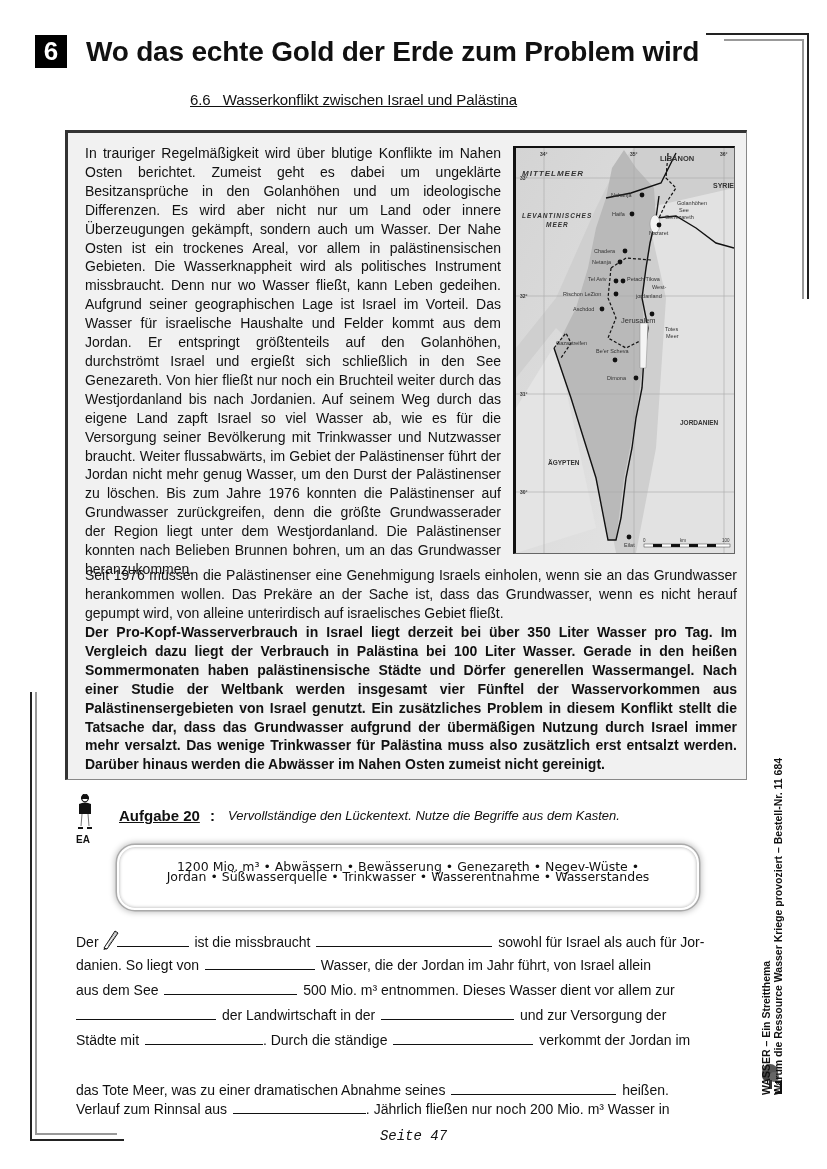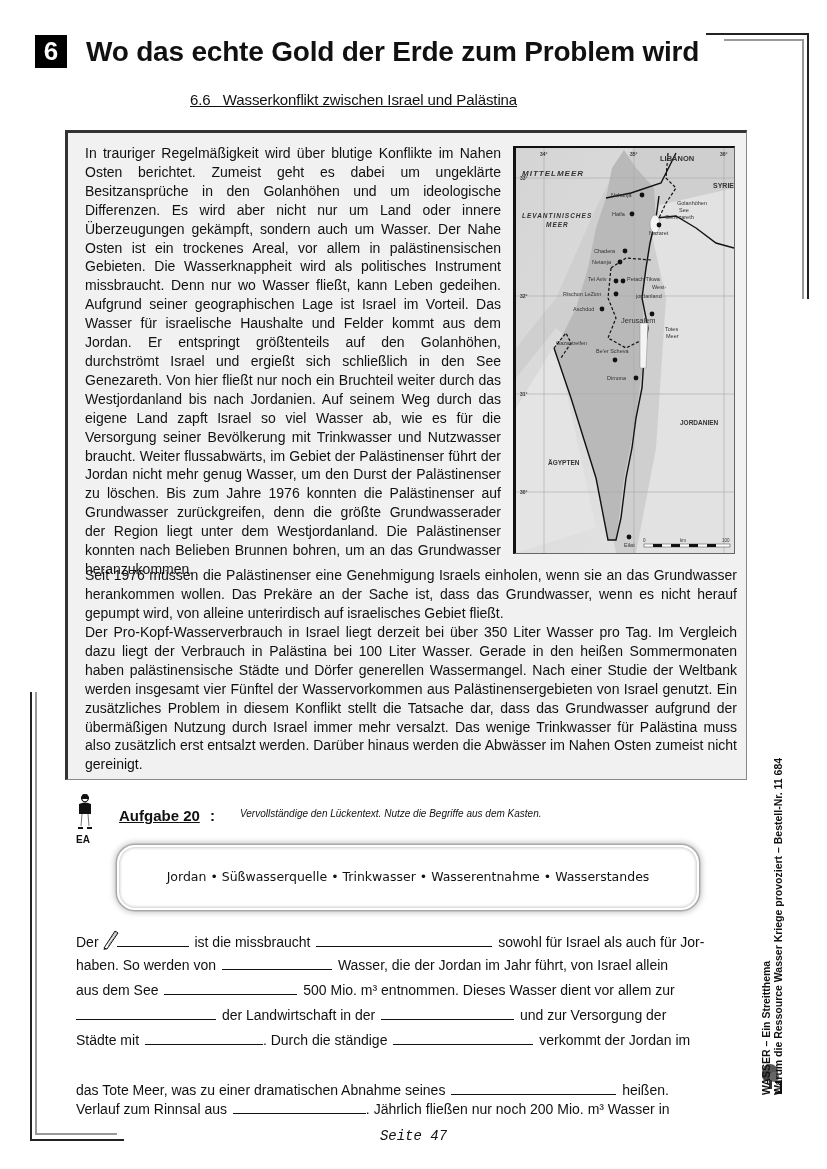--- a/index.html
+++ b/index.html
@@ -20,33 +20,33 @@
   
   #bracket-bl-outer { left:30px; top:692px; width:92px; height:447px; border-left:2px solid #222; border-bottom:2px solid #222; }
   #bracket-bl-inner { left:35px; top:692px; width:80px; height:441px; border-left:2px solid #999; border-bottom:2px solid #999; }
 
   
   #info-box { left:65px; top:130px; width:682px; height:650px; background:#f1f1f1;
     border-top:3px solid #333; border-left:3px solid #333; border-right:1px solid #888; border-bottom:1px solid #888; box-sizing:border-box; }
   .para { position:absolute; font-size:14px; line-height:18.9px; color:#111; }
   #para-1 { left:17px; top:11px; width:416px; text-align:justify; }
   #para-2 { left:17px; top:433px; width:652px; text-align:justify; }
-  #para-3 { left:17px; top:490px; width:652px; text-align:justify; }
+  #para-3 { left:17px; top:490px; width:652px; text-align:justify;font-weight:bold; }
 
   
   #map { left:445px; top:13px; width:222px; height:408px; border-top:2px solid #111; border-left:3px solid #111; border-right:1px solid #666; border-bottom:1px solid #666; box-sizing:border-box; background:#dcdcdc; overflow:hidden; }
   #map svg { display:block; }
   .mlabel { font-family:"Liberation Sans", sans-serif; fill:#333; }
 
   
   #person-icon { left:76px; top:794px; width:18px; height:36px; }
   #ea-label { left:76px; top:834px; font-size:10px; font-weight:bold; }
   #task-label { left:119px; top:807px; font-size:15px; font-weight:bold; text-decoration:underline; }
   #task-colon { left:210px; top:807px; font-size:15px; font-weight:bold; }
-  #task-text { left:228px; top:808px; font-size:10px; font-style:italic;margin-left:12px; }
+  #task-text { left:228px; top:808px; font-size:13px; font-style:italic; }
 
   #word-box { left:117px; top:845px; width:582px; height:65px; border:2px solid #fff;
     border-radius:18px; box-shadow:0 0 0 1.5px #aaa, 0 0 6px 2px #bbb, inset 0 0 3px 1px #ccc; background:#fff; box-sizing:border-box; }
   .words { position:absolute; left:0; width:100%; text-align:center; font-family:"DejaVu Sans", sans-serif; font-size:12.5px; color:#111; }
   #words-1 { top:12px; }
   #words-2 { top:22px; }
 
   
   .cloze { position:absolute; left:76px; width:660px; font-size:14px; line-height:24.6px; color:#111; }
   .gap { display:inline-block; border-bottom:1px solid #111; height:14px; vertical-align:baseline; margin:0 2px; }
@@ -196,35 +196,36 @@
   <line x1="12" y1="20" x2="13" y2="32" stroke="#777" stroke-width="1"></line>
   <rect x="2" y="33" width="5" height="2" fill="#111"></rect>
   <rect x="11" y="33" width="5" height="2" fill="#111"></rect>
 </svg>
 <div class="abs" id="ea-label">EA</div>
 <div class="abs" id="task-label">Aufgabe 20</div>
 <div class="abs" id="task-colon">:</div>
 <div class="abs" id="task-text">Vervollständige den Lückentext. Nutze die Begriffe aus dem Kasten.</div>
 
 <div class="abs" id="word-box">
+  <div class="words" id="words-1">1200 Mio. m³  •  Abwässern  •  Bewässerung  •  Genezareth  •  Negev-Wüste  •</div>
   <div class="words" id="words-2">Jordan  •  Süßwasserquelle  •  Trinkwasser  •  Wasserentnahme  •  Wasserstandes</div>
 </div>
 
 <div class="cloze" style="top:928px;">
   <span>Der</span><svg id="pencil-icon" viewBox="0 0 18 22">
       <path d="M3 20 L14 3 L17 5 L6 21 Z" fill="#fff" stroke="#111" stroke-width="1"></path>
       <path d="M3 20 L6 21 L2.5 22 Z" fill="#111"></path>
       <path d="M5 17 L15 4 M7 18 L16 5" stroke="#555" stroke-width="0.6"></path>
     </svg><span class="gap" style="width:72px;margin-left:-2px;"></span>
   <span>ist die missbraucht</span>
   <span class="gap" style="width:176px;"></span>
   <span>sowohl für Israel als auch für Jor-</span>
 </div>
 <div class="cloze" style="top:953px;">
-  <span>haben. So werden von</span>
+  <span>danien. So liegt von</span>
   <span class="gap" style="width:110px;"></span>
   <span>Wasser, die der Jordan im Jahr führt, von Israel allein</span>
 </div>
 <div class="cloze" style="top:978px;">
   <span>aus dem See</span>
   <span class="gap" style="width:133px;"></span>
   <span>500 Mio. m³ entnommen. Dieses Wasser dient vor allem zur</span>
 </div>
 <div class="cloze" style="top:1003px;">
   <span class="gap" style="width:140px;margin-left:0;"></span>

